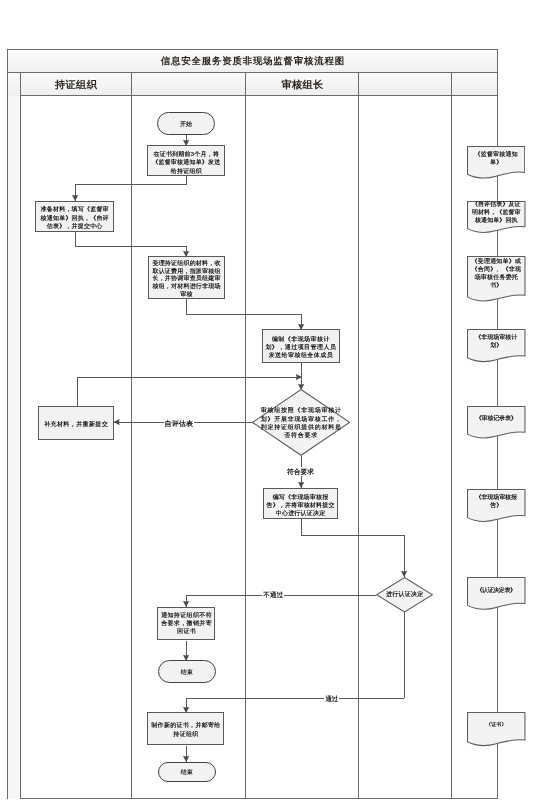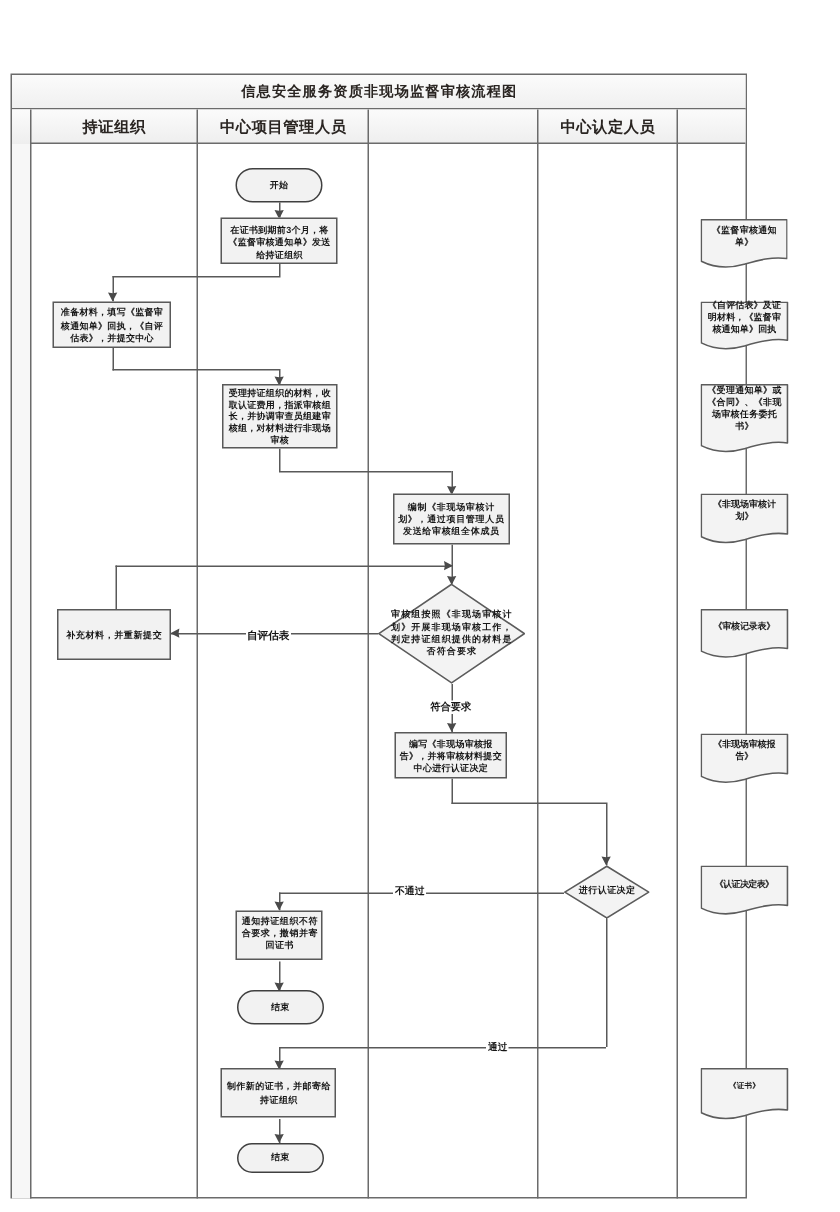--- a/index.html
+++ b/index.html
@@ -57,22 +57,21 @@
 <body>
 
 <div id="page">
   <div class="frame">
     <div class="band">
       <span>信息安全服务资质非现场监督审核流程图</span>
     </div>
     <div class="leftstrip" style="left:0;top:23.3px;width:12.0px;height:725.3px;"></div>
     <div class="hdrrow">
       <div class="hdrcell" style="left:12.4px;width:111.1px;">持证组织</div>
-      <div class="hdrcell" style="left:123.5px;width:114.4px;">中心项目管理人员</div>
-      <div class="hdrcell" style="left:350.9px;width:92.4px;">中心认定人员</div>
+      <div class="hdrcell" style="left:237.9px;width:113.0px;">审核组长</div>
     </div>
     <div class="hdrrule" style="left:11.9px;top:45.1px;right:0;"></div>
     <div class="colline" style="left:11.9px;top:23.3px;height:725.3px;"></div>
     <div class="colline" style="left:122.8px;top:23.3px;height:725.3px;"></div>
     <div class="colline" style="left:237.2px;top:23.3px;height:725.3px;"></div>
     <div class="colline" style="left:350.2px;top:23.3px;height:725.3px;"></div>
     <div class="colline" style="left:442.9px;top:23.3px;height:725.3px;"></div>
   </div>
 
   <div id="edges">

